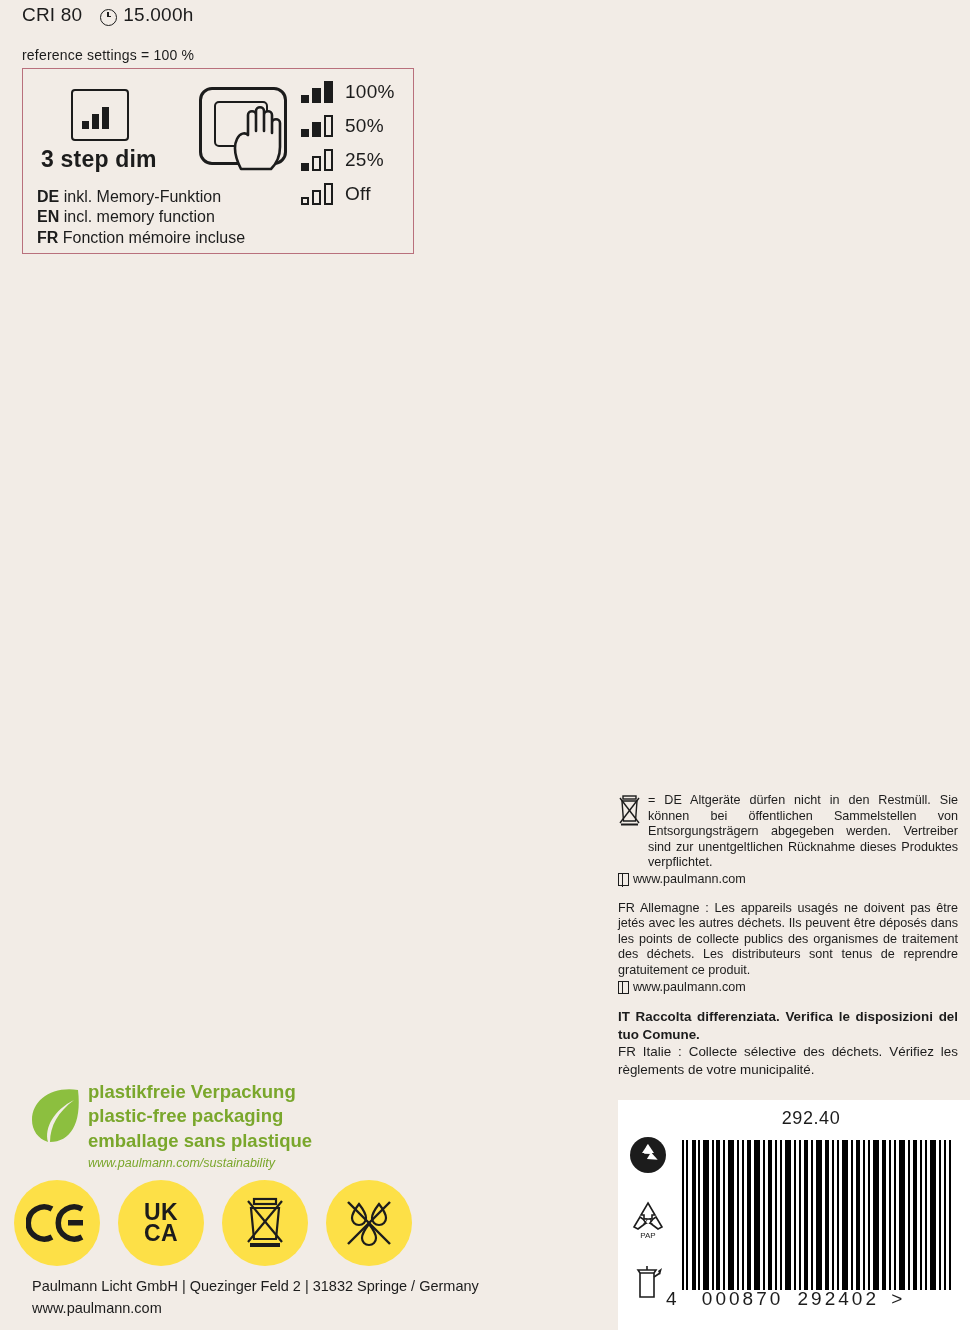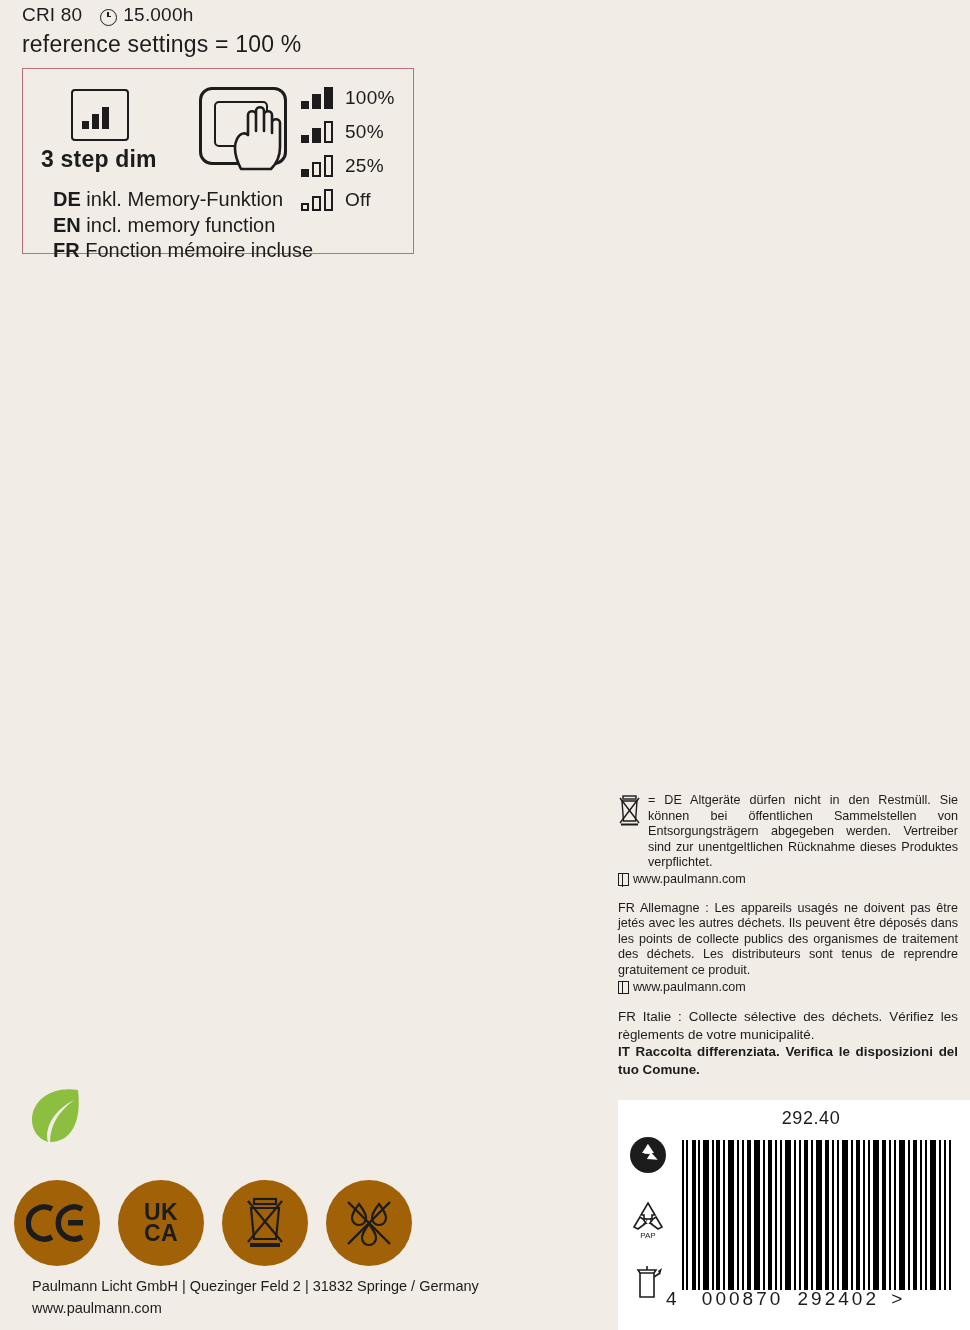--- a/index.html
+++ b/index.html
@@ -54,22 +54,22 @@
     background: #1c1c1c;
   }
   .clock-ico::after {
     content: "";
     position: absolute;
     left: 6px; top: 6.2px;
     width: 4px; height: 1.6px;
     background: #1c1c1c;
   }
   .spec-line2 {
-    font-size: 23px;
-    margin-top: 5px;
+    font-size: 14px;
+    margin-top: 21px;
     letter-spacing: .2px;
   }
 
   
   .dim-box {
     position: absolute;
     left: 22px;
     top: 68px;
     width: 392px;
     height: 186px;
@@ -98,23 +98,23 @@
   .dim-title {
     position: absolute;
     left: 18px;
     top: 77px;
     font-size: 23px;
     font-weight: bold;
     letter-spacing: .2px;
   }
   .dim-langs {
     position: absolute;
-    left: 30px;
+    left: 14px;
     top: 118px;
-    font-size: 20px;
+    font-size: 16px;
     line-height: 1.28;
   }
   .dim-langs b { font-weight: bold; }
 
   
   .switch-icon {
     position: absolute;
     left: 172px;
     top: 16px;
     width: 100px;
@@ -138,21 +138,20 @@
   .hand-svg { position: absolute; left: 36px; top: 14px; }
 
   
   .steps {
     position: absolute;
     left: 278px;
     top: 12px;
   }
   .step-row {
     display: flex;
-    align-items: center;
     height: 34px;
     gap: 10px;
   }
   .step-bars {
     position: relative;
     width: 34px;
     height: 22px;
   }
   .step-bars span {
     position: absolute;
@@ -302,21 +301,21 @@
     top: 1180px;
     width: 420px;
     height: 86px;
   }
   .cert {
     position: absolute;
     top: 0;
     width: 86px;
     height: 86px;
     border-radius: 50%;
-    background: #a16207;
+    background: #fde047;
   }
   .cert.c1 { left: 0; }
   .cert.c2 { left: 104px; }
   .cert.c3 { left: 208px; }
   .cert.c4 { left: 312px; }
   .cert-inner {
     position: absolute;
     inset: 0;
     display: flex;
     align-items: center;
@@ -452,24 +451,24 @@
         <b>FR </b><span>Allemagne : Les appareils usagés ne doivent pas être jetés avec les autres déchets. Ils peuvent être déposés dans les points de collecte publics des organismes de traitement des déchets. Les distributeurs sont tenus de reprendre gratuitement ce produit.</span>
       </p>
       <div class="url-line">
         <span class="book-ico"></span>
         <span>www.paulmann.com</span>
       </div>
     </div>
 
     <div class="it-block">
       <p>
-        <b>FR </b><span>Italie : Collecte sélective des déchets. Vérifiez les règlements de votre municipalité.</span>
+        <span class="it-strong">IT </span><span class="it-strong">Raccolta differenziata. Verifica le disposizioni del tuo Comune.</span>
       </p>
       <p>
-        <span class="it-strong">IT </span><span class="it-strong">Raccolta differenziata. Verifica le disposizioni del tuo Comune.</span>
+        <b>FR </b><span>Italie : Collecte sélective des déchets. Vérifiez les règlements de votre municipalité.</span>
       </p>
     </div>
   </div>
 
   <div class="barcode-panel">
     <div class="barcode-number right-shift">292.40</div>
 
     <div class="recycle-col">
       <div>
         <svg width="40" height="40" viewBox="0 0 40 40">
@@ -551,20 +550,26 @@
       <span style="margin-left:14px">000870</span>
       <span style="margin-left:6px">292402</span>
       <span style="margin-left:4px">&gt;</span>
     </div>
   </div>
 
   <div class="sustain">
     <svg class="leaf" viewBox="0 0 58 62">
       <path d="M52 6 C26 2 6 16 6 36 C6 46 12 55 22 58 C18 44 28 26 48 16 C32 28 24 42 24 58 C44 58 56 40 52 6 Z" fill="#8cbf3f"></path>
     </svg>
+    <div class="sustain-text">
+      <div>plastikfreie Verpackung</div>
+      <div>plastic-free packaging</div>
+      <div>emballage sans plastique</div>
+      <div class="sustain-url">www.paulmann.com/sustainability</div>
+    </div>
   </div>
 
   <div class="cert-row">
 
     <div class="cert c1">
       <div class="cert-inner">
         <svg width="62" height="40" viewBox="0 0 62 40">
           <path d="M26 6 A16 16 0 1 0 26 34" fill="none" stroke="#1c1c1c" stroke-width="5.5"></path>
           <path d="M56 6 A16 16 0 1 0 56 34" fill="none" stroke="#1c1c1c" stroke-width="5.5"></path>
           <rect x="42" y="17" width="15" height="5.5" fill="#1c1c1c"></rect>

